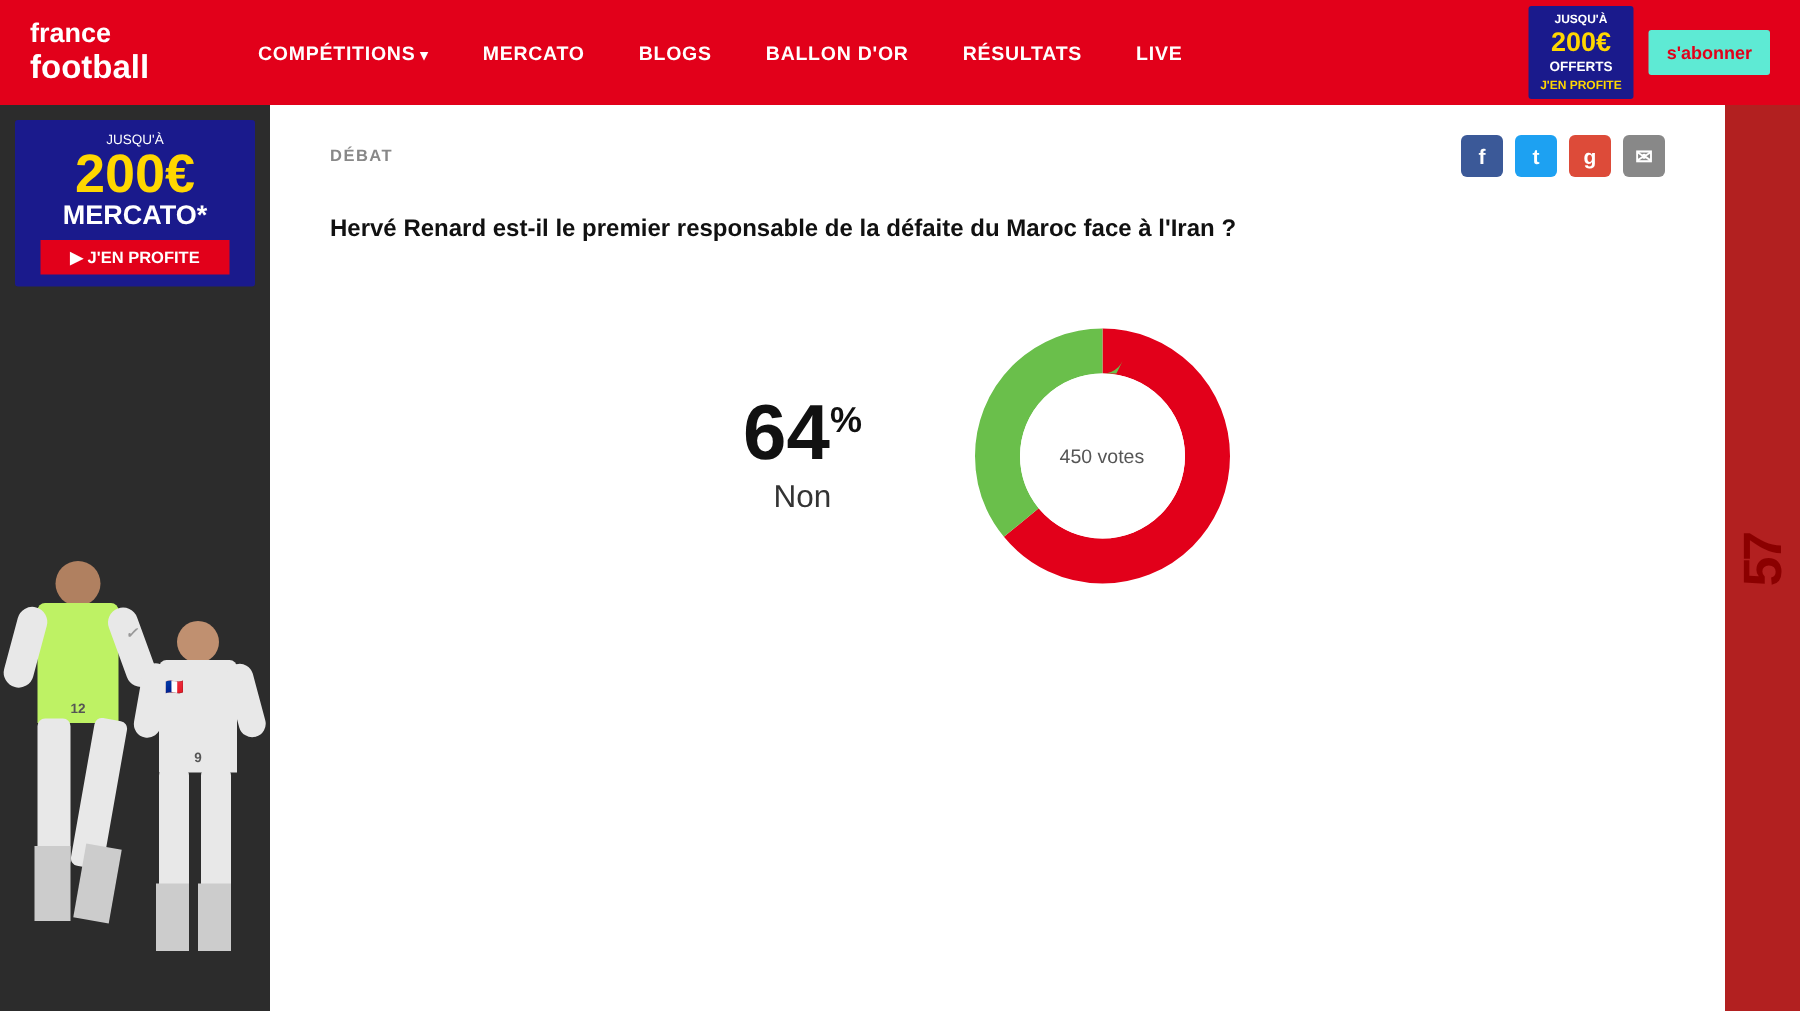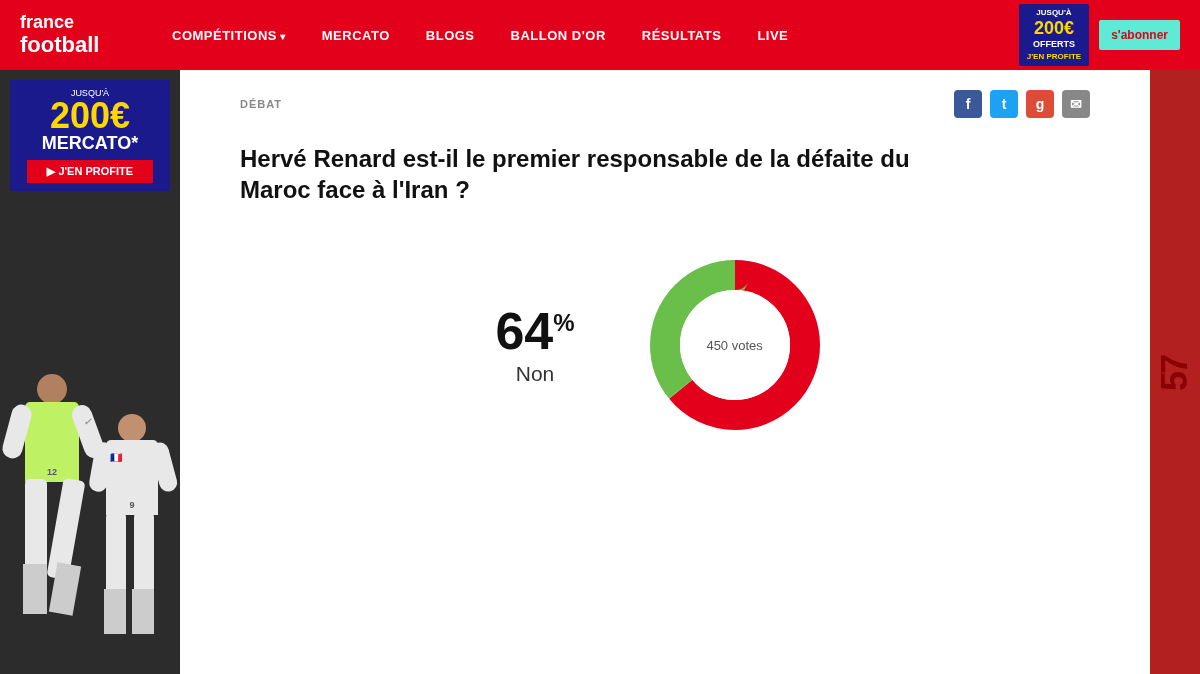--- a/index.html
+++ b/index.html
@@ -132,21 +132,21 @@
       height: 400px;
       display: flex;
       align-items: flex-end;
       justify-content: center;
     }
 
     
     .content-area {
       flex: 1;
       background: white;
-      padding: 20px 60px;
+      padding: 20px 40px;
       overflow: hidden;
     }
 
     .section-label {
       font-size: 11px;
       font-weight: bold;
       color: #888;
       letter-spacing: 1px;
       text-transform: uppercase;
       margin-bottom: 15px;
@@ -170,21 +170,21 @@
       font-weight: bold;
       color: white;
       cursor: pointer;
     }
     .social-fb { background: #3b5998; }
     .social-tw { background: #1da1f2; }
     .social-gp { background: #dd4b39; }
     .social-em { background: #888; }
 
     .article-title {
-      font-size: 24px;
+      font-size: 16px;
       font-weight: bold;
       color: #111;
       line-height: 1.3;
       margin-bottom: 40px;
       max-width: 700px;
     }
 
     
     .poll-area {
       display: flex;

